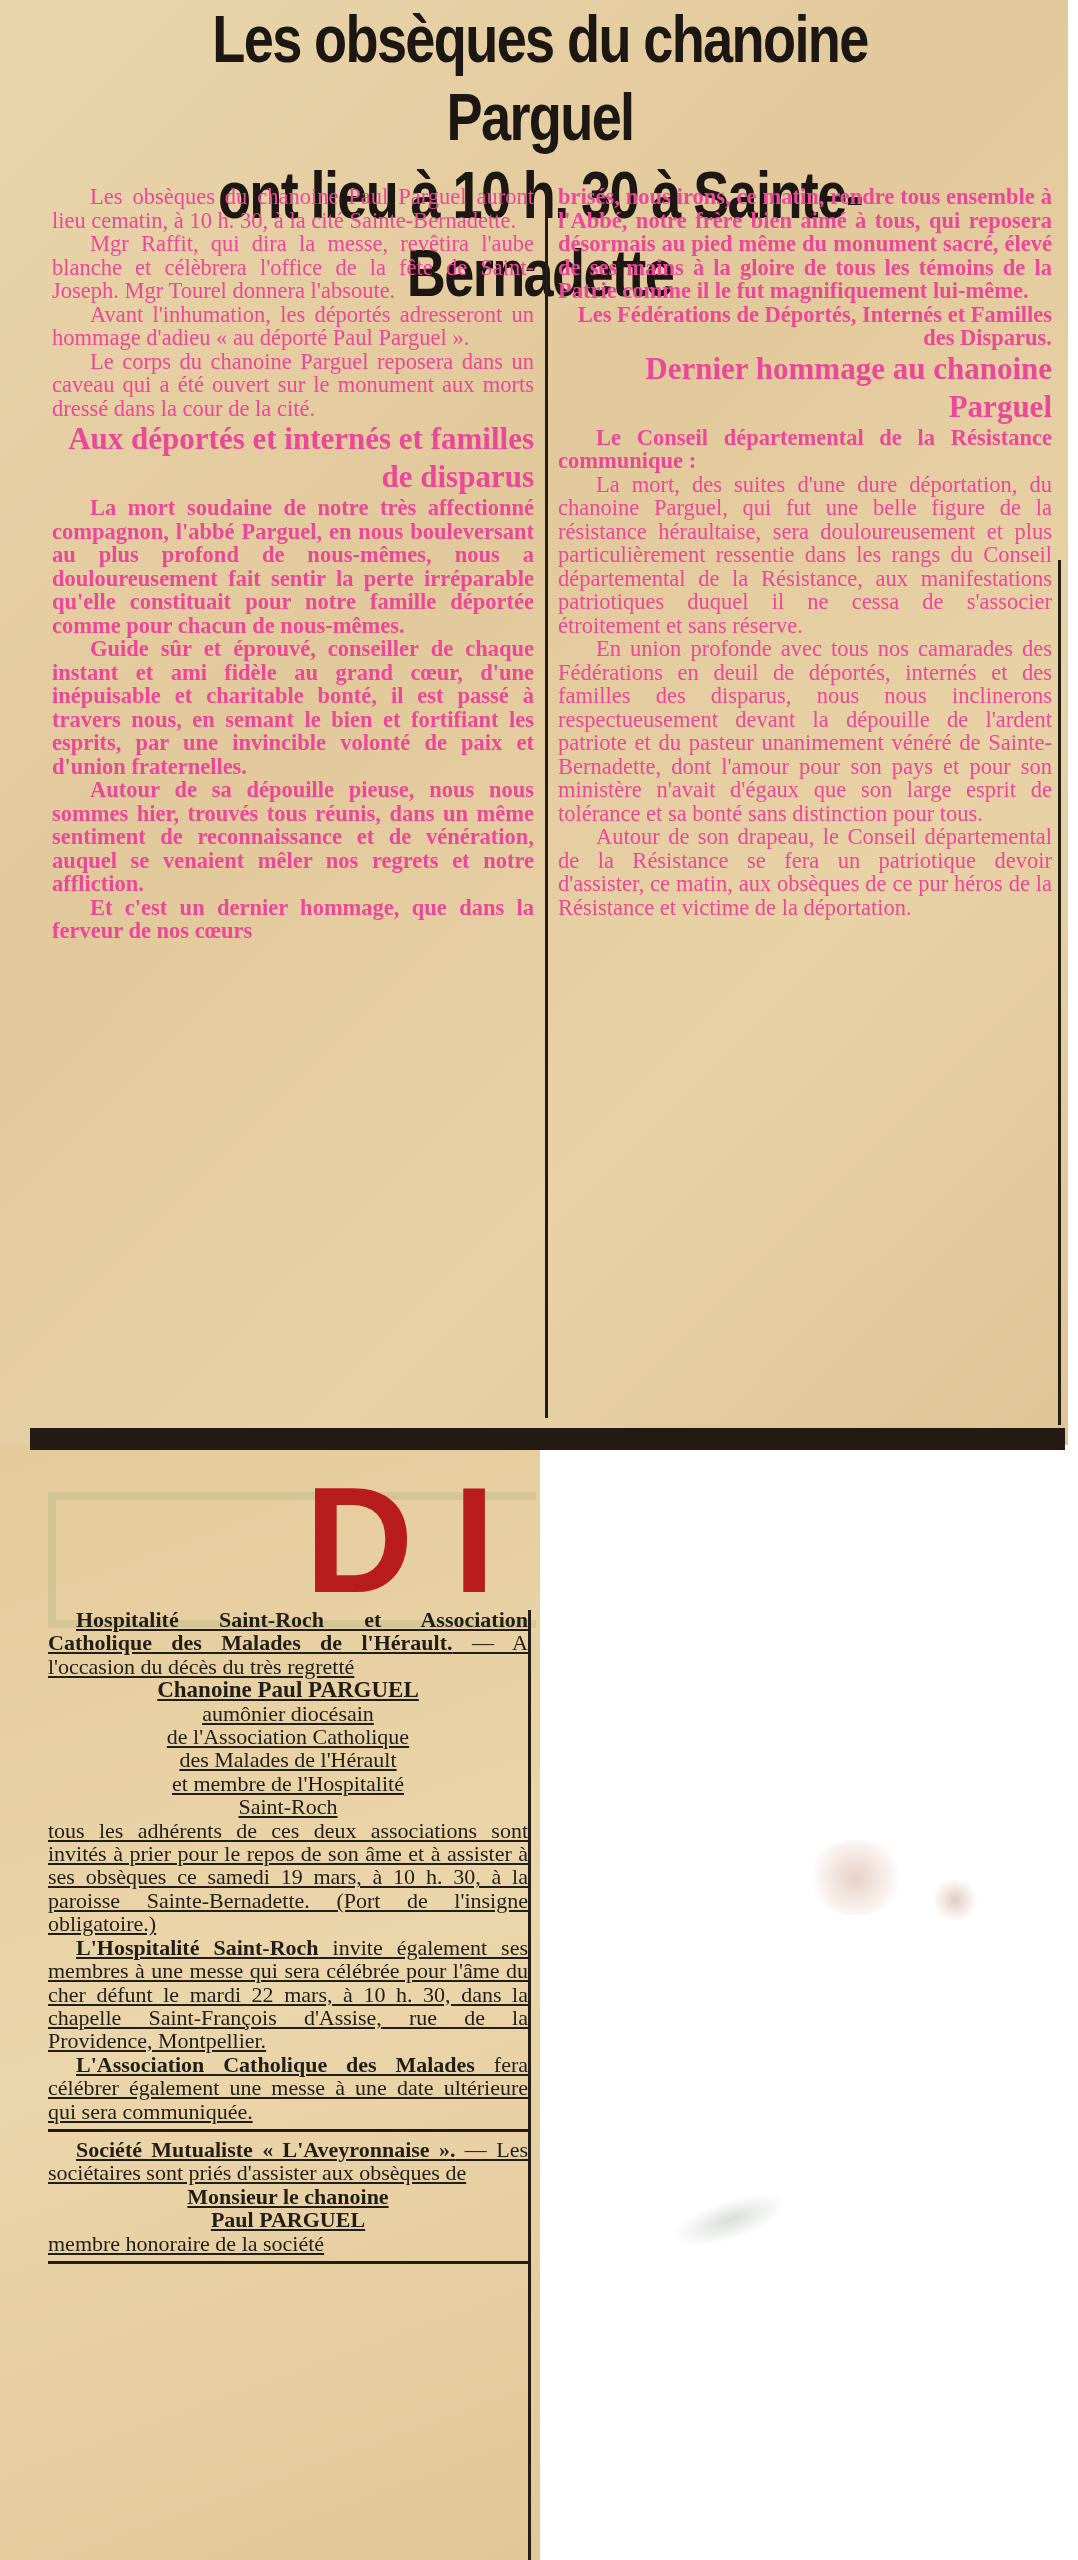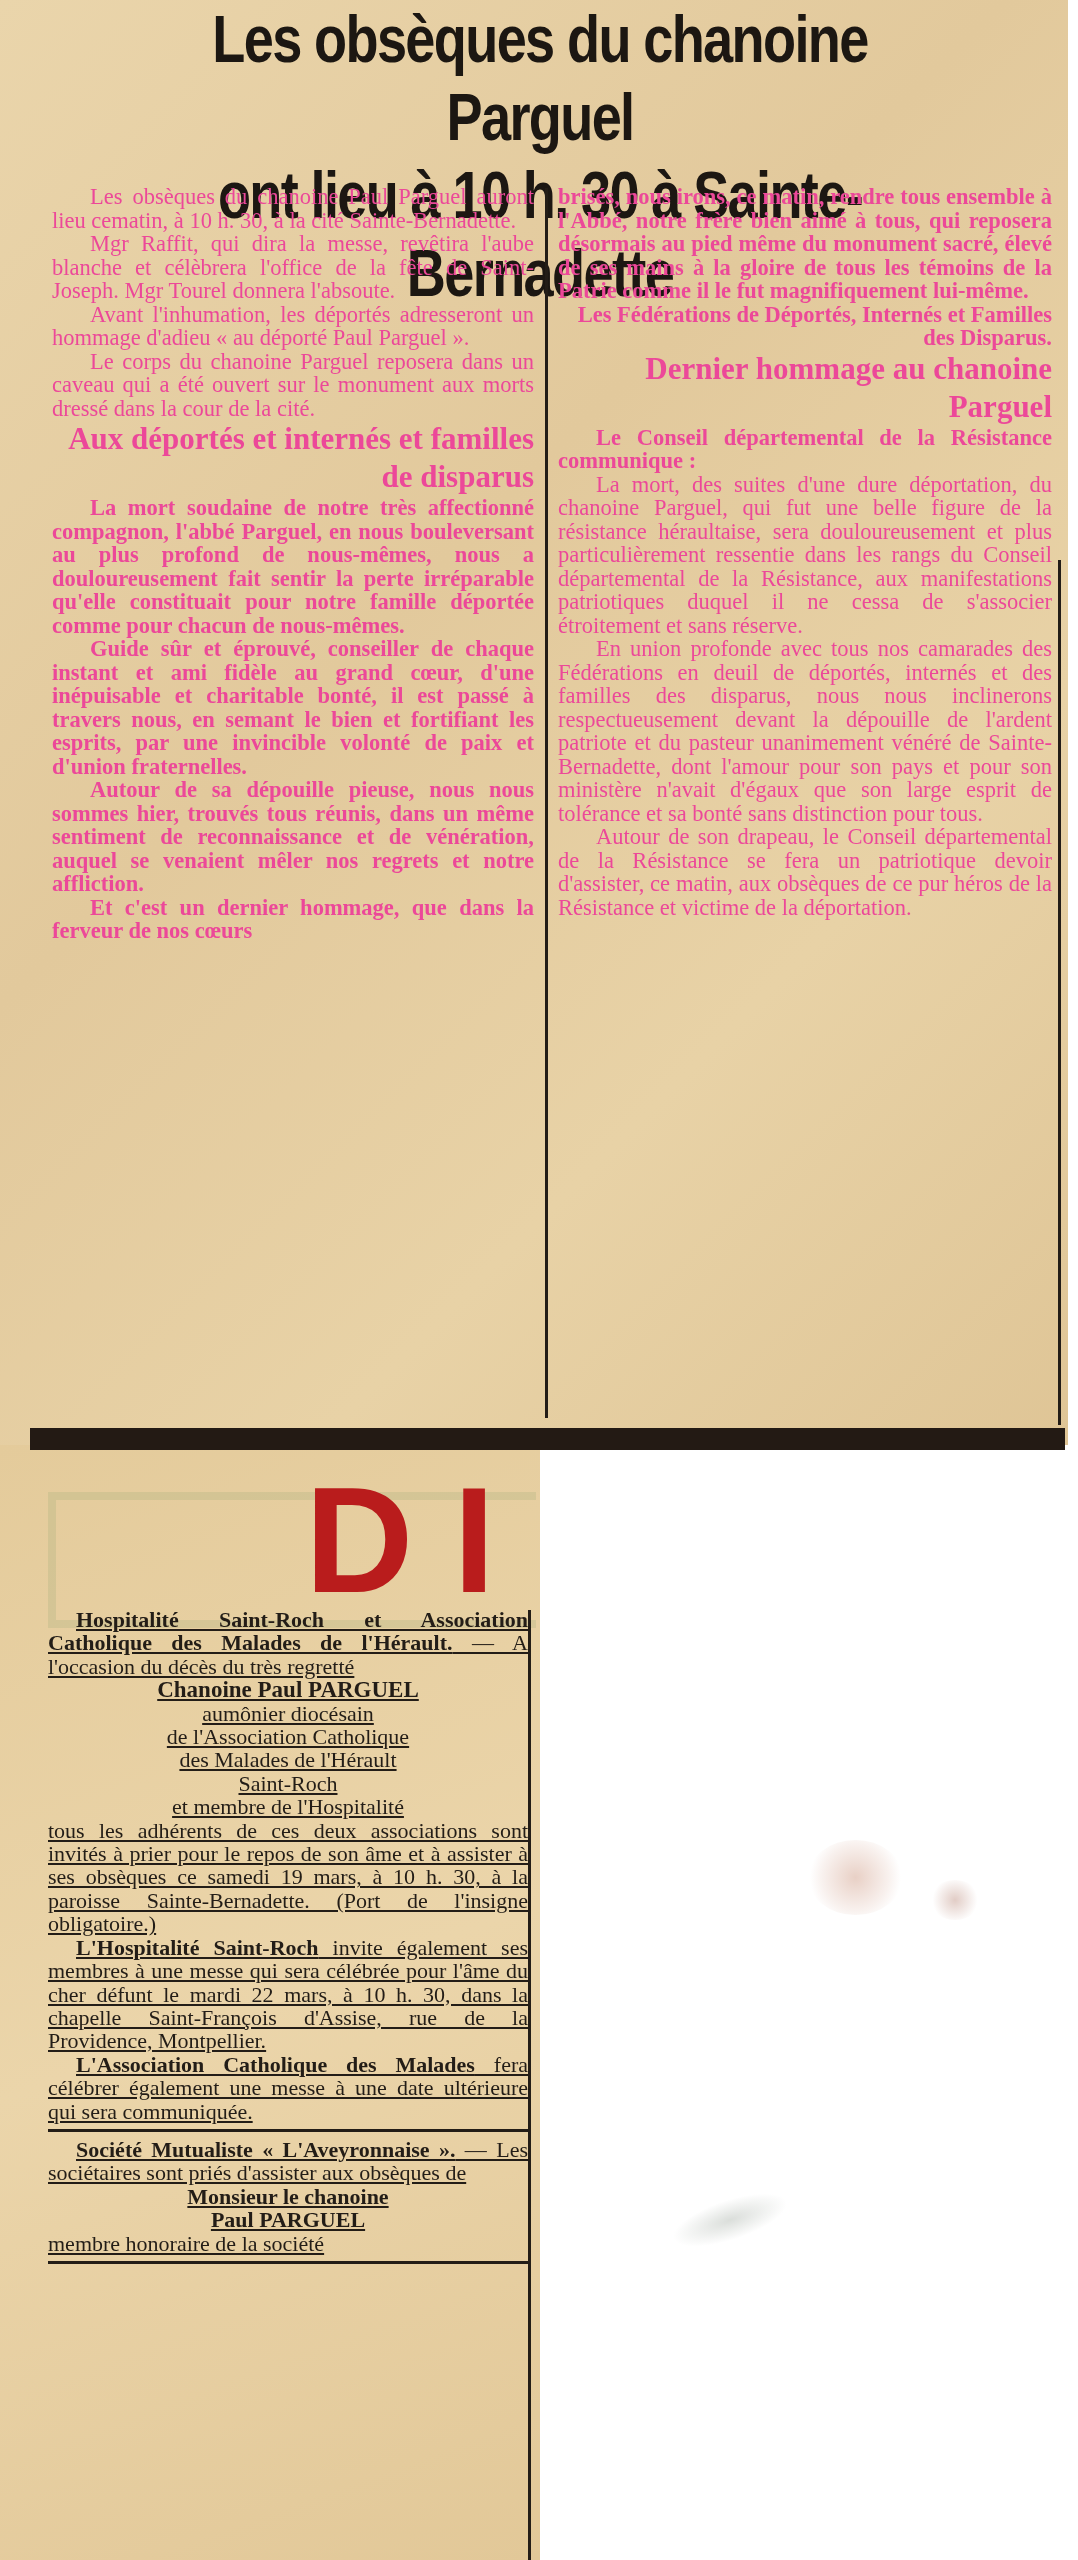--- a/index.html
+++ b/index.html
@@ -77,22 +77,22 @@
 <div class="big-d">DI</div>
 
 <div class="notice">
   <p>
     <span class="bold">Hospitalité Saint-Roch et Association Catholique des Malades de l'Hérault.</span><span> — A l'occasion du décès du très regretté</span>
   </p>
   <p class="center bold" style="font-size:23px;">Chanoine Paul PARGUEL</p>
   <p class="center">aumônier diocésain</p>
   <p class="center">de l'Association Catholique</p>
   <p class="center">des Malades de l'Hérault</p>
+  <p class="center">et membre de l'Hospitalité</p>
   <p class="center">Saint-Roch</p>
-  <p class="center">et membre de l'Hospitalité</p>
   <p style="text-indent:0;">tous les adhérents de ces deux associations sont invités à prier pour le repos de son âme et à assister à ses obsèques ce samedi 19 mars, à 10 h. 30, à la paroisse Sainte-Bernadette. (Port de l'insigne obligatoire.)</p>
   <p>
     <span class="bold">L'Hospitalité Saint-Roch</span><span> invite également ses membres à une messe qui sera célébrée pour l'âme du cher défunt le mardi 22 mars, à 10 h. 30, dans la chapelle Saint-François d'Assise, rue de la Providence, Montpellier.</span>
   </p>
   <p>
     <span class="bold">L'Association Catholique des Malades</span><span> fera célébrer également une messe à une date ultérieure qui sera communiquée.</span>
   </p>
   <div class="rule-h"></div>
   <p>
     <span class="bold">Société Mutualiste « L'Aveyronnaise ».</span><span> — Les sociétaires sont priés d'assister aux obsèques de</span>

